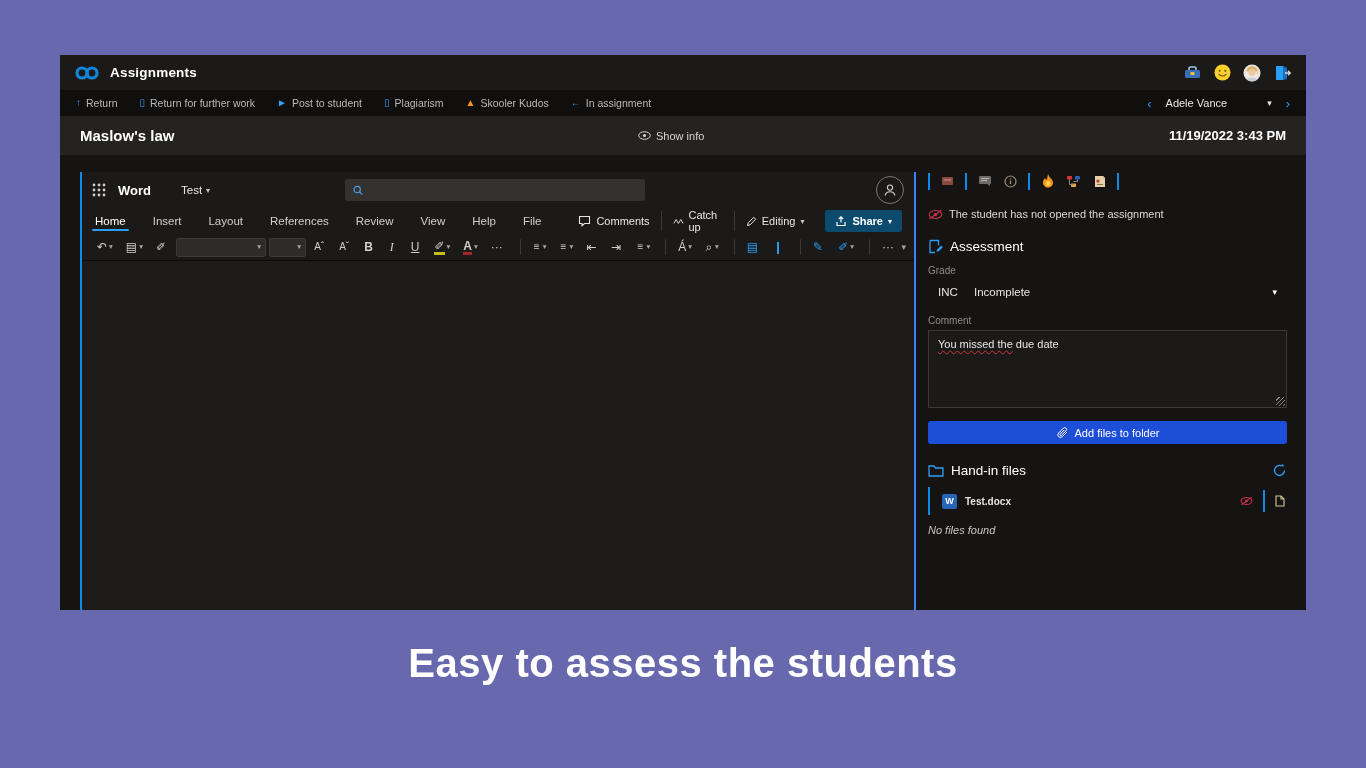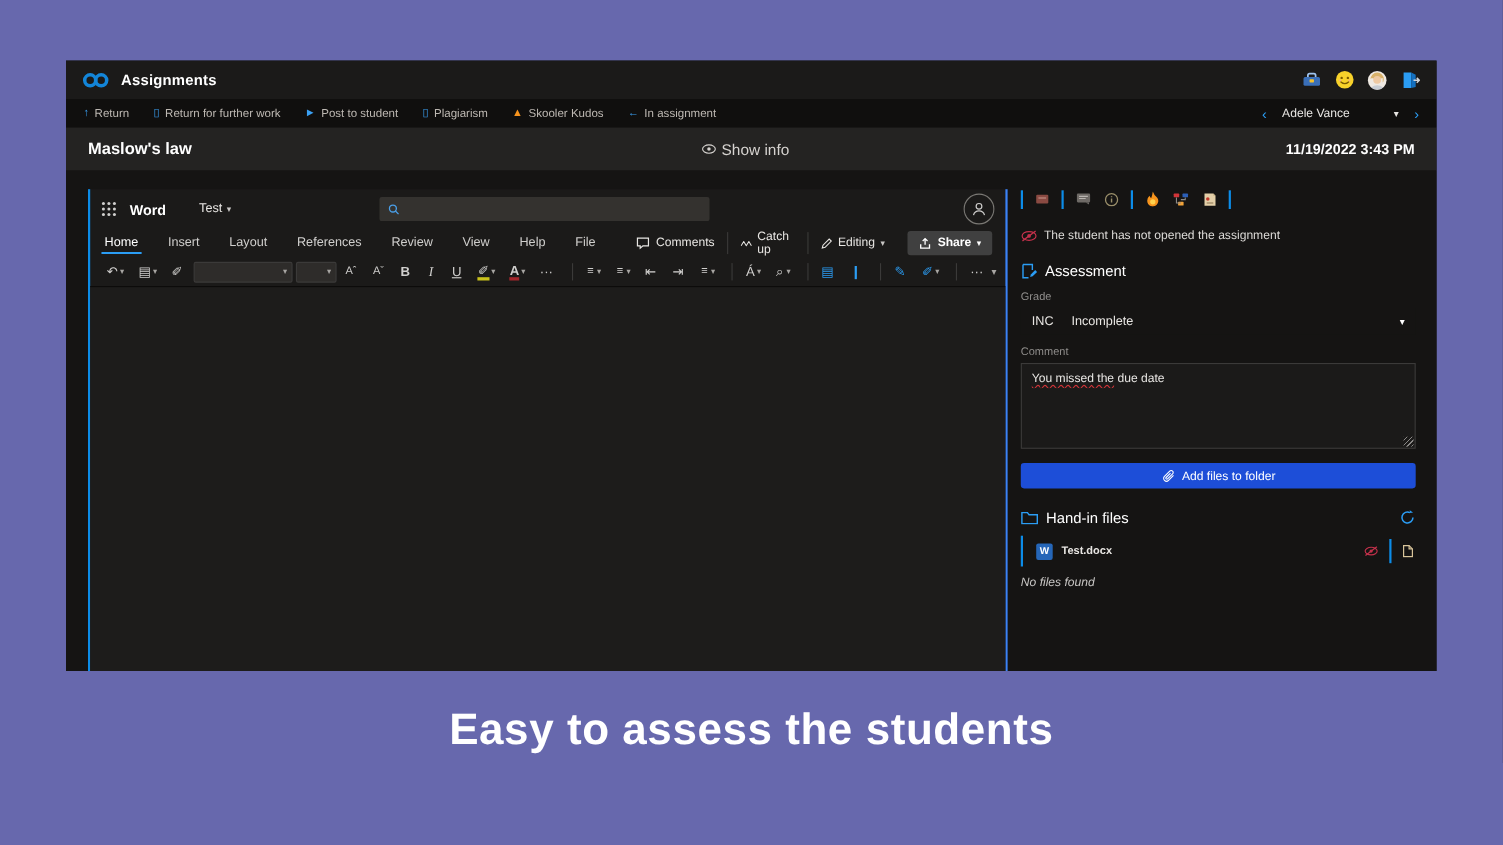--- a/index.html
+++ b/index.html
@@ -20,21 +20,21 @@
   .cmdico{font-size:10px;line-height:1;}
   .ic-blue{color:#3aa0f3;} .ic-orange{color:#f7941d;}
   .cmd-right{margin-left:auto;display:flex;align-items:center;gap:14px;}
   .nav-chev{color:#2b9df4;font-size:13px;cursor:pointer;line-height:1;}
   .student-name{color:#e8e6e3;font-size:11px;}
   .dd-caret{color:#e8e6e3;font-size:9px;margin-left:26px;}
 
   
   .header{height:39px;background:#242322;display:flex;align-items:center;padding:0 20px;position:relative;}
   .doc-title{color:#fff;font-size:15px;font-weight:bold;}
-  .showinfo{position:absolute;left:578px;display:flex;align-items:center;gap:5px;color:#d6d3d0;font-size:14px;cursor:pointer;}
+  .showinfo{position:absolute;left:578px;display:flex;align-items:center;gap:5px;color:#d6d3d0;font-size:11px;cursor:pointer;}
   .datetime{margin-left:auto;color:#fff;font-size:13px;font-weight:bold;}
 
   
   .main{position:relative;height:455px;background:#151413;}
 
   
   .word{position:absolute;left:20px;top:17px;width:836px;height:438px;background:#1b1a19;
     border-left:2px solid #0c8ce8;border-right:2px solid #3b82f6;display:flex;flex-direction:column;box-sizing:border-box;}
   .wtop{height:36px;display:flex;align-items:center;padding:0 10px;position:relative;}
   .word-name{color:#fff;font-size:13px;font-weight:bold;margin-left:12px;}
@@ -46,21 +46,21 @@
   .wavatar{margin-left:auto;width:26px;height:26px;border-radius:50%;border:1.5px solid #7a7874;display:flex;align-items:center;justify-content:center;cursor:pointer;}
 
   .wtabs{height:26px;display:flex;align-items:center;padding:0 12px;position:relative;}
   .wtab{color:#d0cfcd;font-size:11.5px;margin-right:25px;cursor:pointer;padding:5px 1px;position:relative;}
   .wtab.active{color:#fff;}
   .wtab.active::after{content:"";position:absolute;left:-2px;right:-2px;bottom:1px;height:2px;background:#2b9df4;border-radius:1px;}
   .wactions{margin-left:auto;display:flex;align-items:center;height:100%;}
   .waction{display:flex;align-items:center;gap:5px;color:#e8e6e3;font-size:11px;padding:0 11px;height:20px;cursor:pointer;border-left:1px solid #3b3a39;}
   .waction:first-child{border-left:none;}
   .waction .c{font-size:8px;color:#c8c6c4;}
-  .sharebtn{background:#404040;border-radius:3px;color:#fff;display:flex;align-items:center;gap:5px;font-size:11px;
+  .sharebtn{background:#0c4a6e;border-radius:3px;color:#fff;display:flex;align-items:center;gap:5px;font-size:11px;
     height:22px;padding:0 10px;margin-left:10px;cursor:pointer;font-weight:bold;}
   .sharebtn .c{font-size:8px;color:#fff;}
 
   .wribbon{height:26px;display:flex;align-items:center;padding:0 10px;border-bottom:1px solid #0c0b0a;position:relative;}
   .rbtn{display:flex;align-items:center;gap:2px;color:#d0cfcd;font-size:12px;padding:2px 5px;margin-right:3px;cursor:pointer;border-radius:2px;line-height:1;}
   .rbtn .g{min-width:8px;text-align:center;}
   .rbtn .c{font-size:7.5px;color:#a8a6a3;}
   .rbtn.sep{width:1px;height:16px;background:#3b3a39;padding:0;margin:0 7px;}
   .rbtn.b .g{font-weight:bold;} .rbtn.i .g{font-style:italic;font-family:"Liberation Serif",serif;} .rbtn.u .g{text-decoration:underline;}
   .rbtn.hl .g{border-bottom:3px solid #c9c11b;padding-bottom:0px;}

